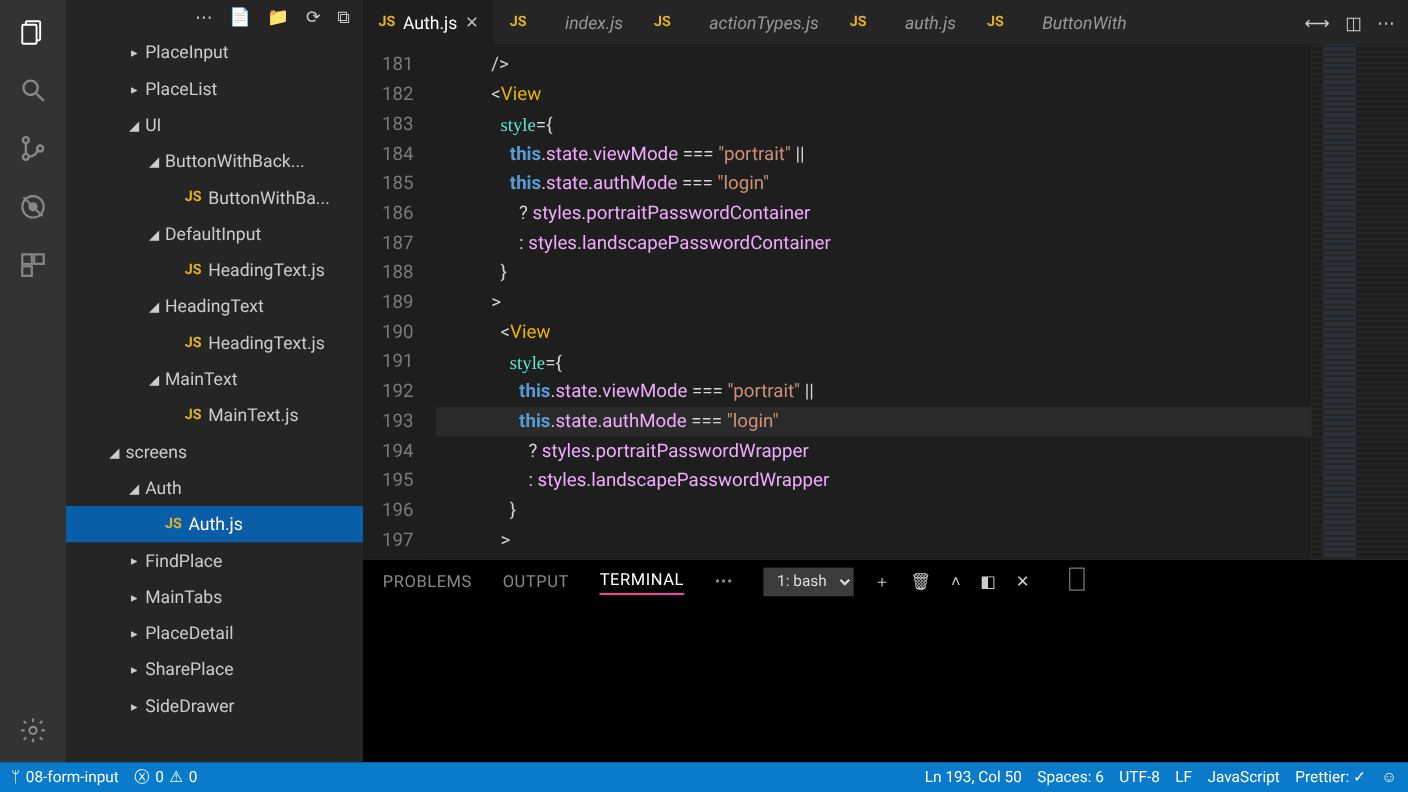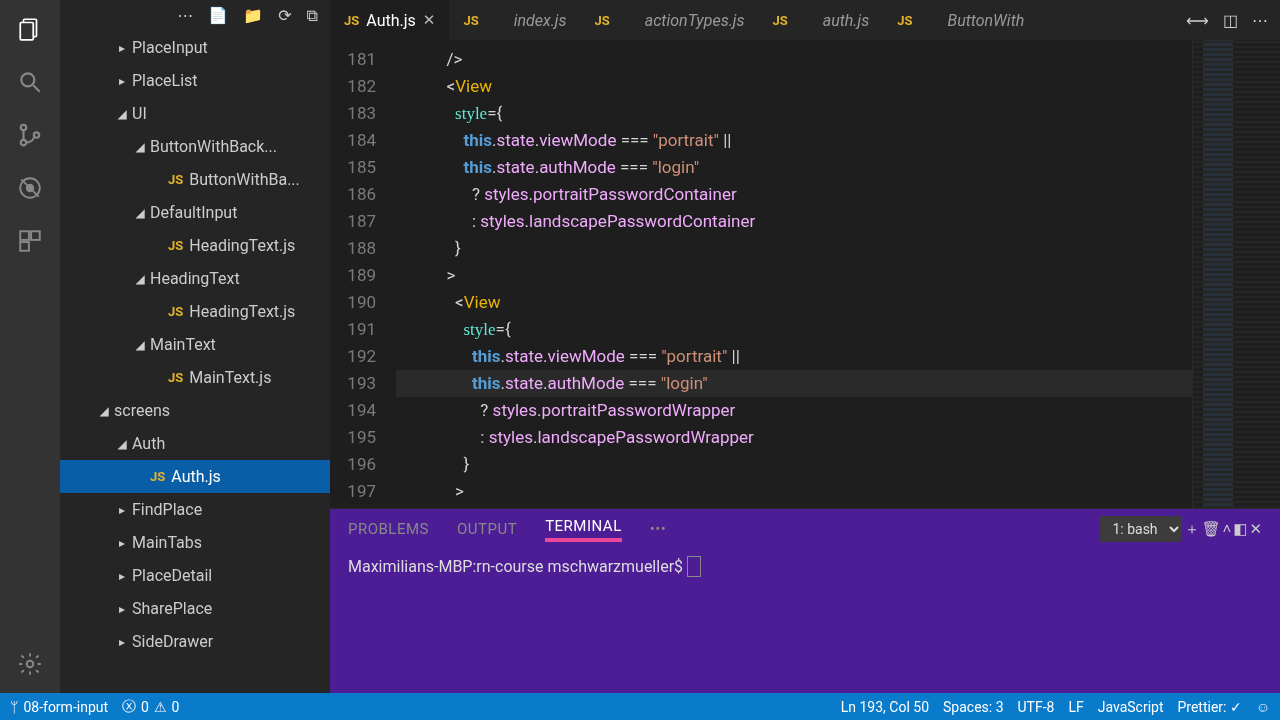--- a/index.html
+++ b/index.html
@@ -36,25 +36,25 @@
   repeating-linear-gradient(0deg,#2d2d2d 0,#2d2d2d 2px,transparent 2px,transparent 5px),
   linear-gradient(90deg,transparent 0,transparent 10px,#345 10px,#345 40px,transparent 40px);
   opacity:0.5; }
 .c-tag { color:#eab308; }
 .c-attr { color:#5eead4;font-family:Liberation Serif, serif; }
 .c-punc { color:#d4d4d4; }
 .c-this { color:#569cd6;font-weight:bold; }
 .c-prop { color:#f0abfc; }
 .c-str { color:#ce9178; }
 .c-op { color:#d4d4d4; }
-.panel { height:185px; background:#4c1d95; border-top:1px solid #2a2a2a; display:flex; flex-direction:column; }
+.panel { height:185px; background:#000000; border-top:1px solid #2a2a2a; display:flex; flex-direction:row; }
 .panel-tabs { display:flex; align-items:center; height:40px; padding:0 18px; gap:28px; color:#888; font-size:15px; }
 .panel-tabs .pt { cursor:pointer; letter-spacing:0.5px; }
-.panel-tabs .pt.active { color:#fff; border-bottom:4px solid #ec4899; padding-bottom:3px; }
-.panel-tabs .right { margin-left:auto; display:flex; align-items:center; gap:2px; color:#ccc; }
+.panel-tabs .pt.active { color:#fff; border-bottom:2px solid #ec4899; padding-bottom:3px; }
+.panel-tabs .right { margin-left:auto; display:flex; align-items:center; gap:18px; color:#ccc; }
 .panel-tabs select { background:#3c3c3c; color:#ddd; border:none; padding:4px 8px; font-size:14px; }
 .term { flex:1; padding:8px 18px; font-family:Menlo,Consolas,monospace; font-size:16px; color:#ddd; }
 .status { height:27px; background:#0a7aca; color:#fff; display:flex; align-items:center; font-size:14px; padding:0 10px; gap:14px; }
 .status .grow { flex:1; }
 .status .seg { display:flex; align-items:center; gap:5px; cursor:pointer; }
 svg { display:block; }
 </style>
 </head>
 <body>
 
@@ -261,30 +261,30 @@
         <span class="pt">•••</span>
         <div class="right">
           <select><option>1: bash</option></select>
           <span>＋</span>
           <span>🗑</span>
           <span>˄</span>
           <span>◧</span>
           <span>✕</span>
         </div>
       </div>
-      <div class="term"><span>Maximilians-MBP:rn-course mschwarzmueller$ </span><span style="border:1px solid #888;padding:0 4px;">&nbsp;</span></div>
+      <div class="term"><span style="border:1px solid #888;padding:0 4px;">&nbsp;</span></div>
     </div>
   </div>
  </div>
 
  <div class="status">
    <span class="seg">ᛘ <span>08-form-input</span></span>
    <span class="seg">ⓧ <span>0</span> ⚠ <span>0</span></span>
    <span class="grow"></span>
    <span class="seg">Ln 193, Col 50</span>
-   <span class="seg">Spaces: 3</span>
+   <span class="seg">Spaces: 6</span>
    <span class="seg">UTF-8</span>
    <span class="seg">LF</span>
    <span class="seg">JavaScript</span>
    <span class="seg">Prettier: ✓</span>
    <span class="seg">☺</span>
  </div>
 </div>
 
 </body></html>

